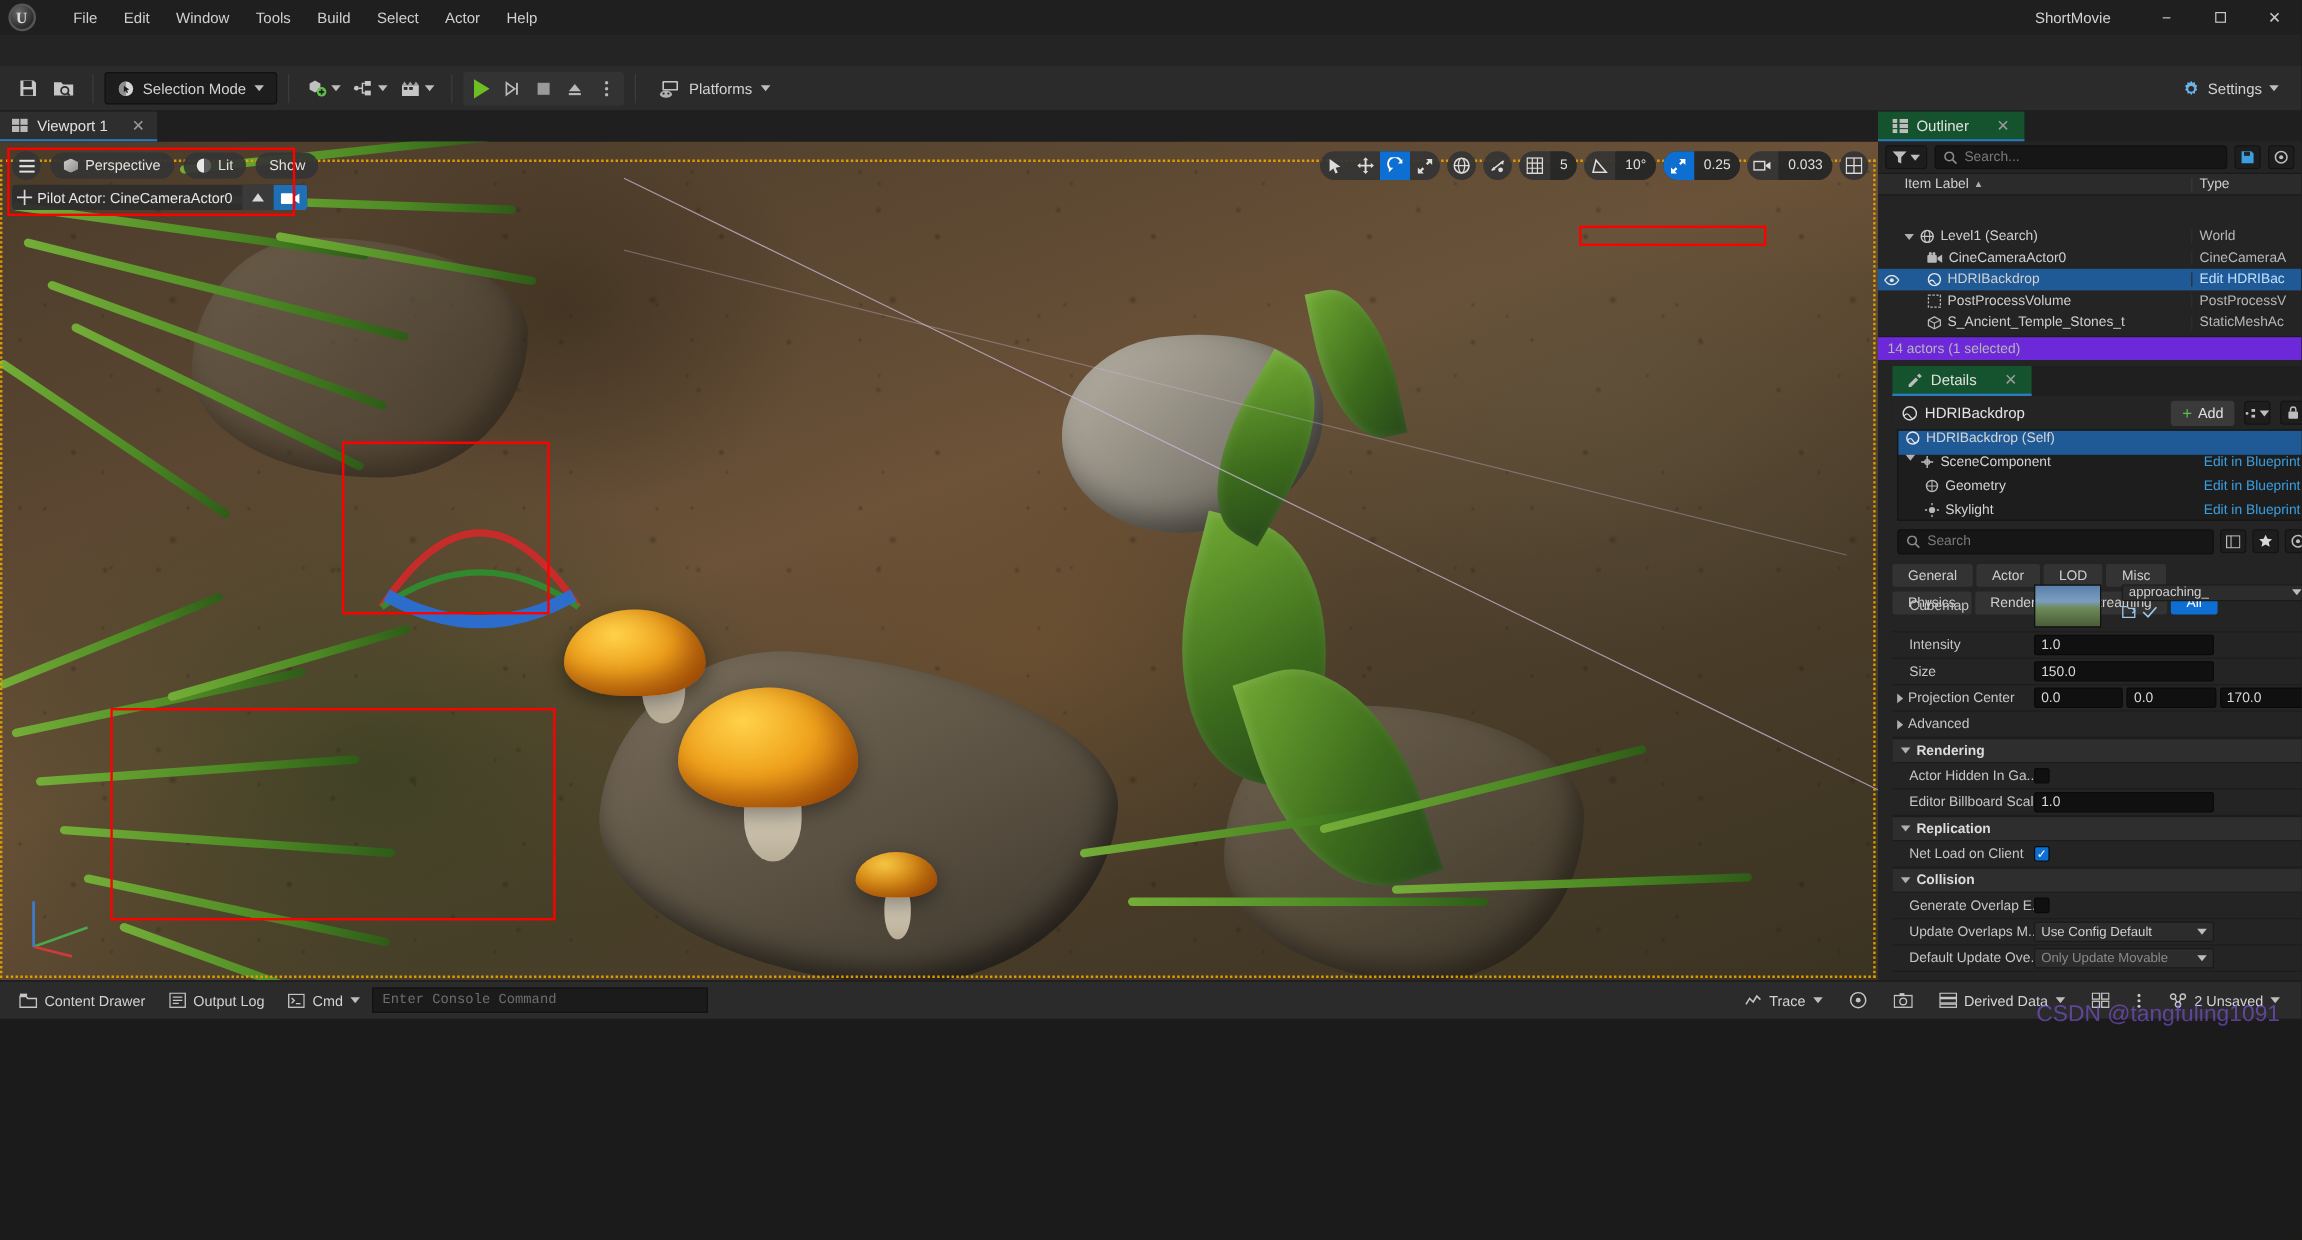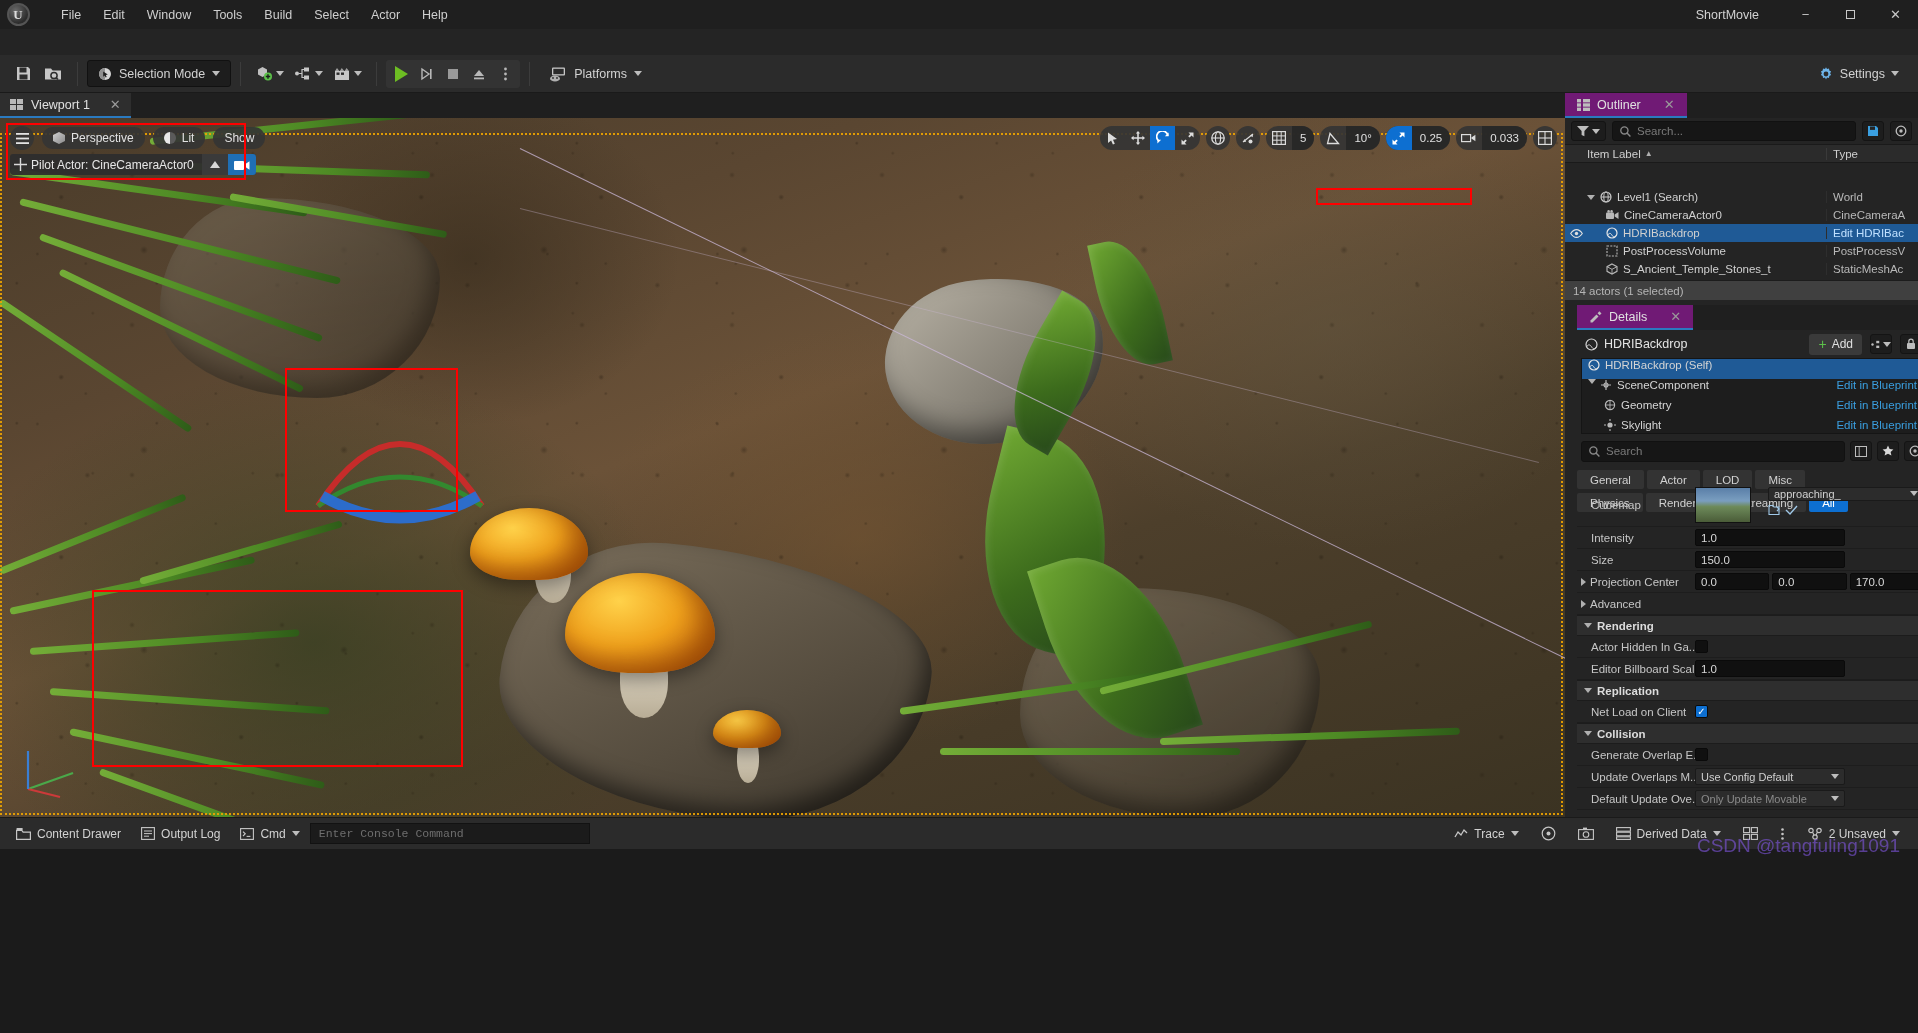--- a/index.html
+++ b/index.html
@@ -205,21 +205,21 @@
   
   .gizmo { position:absolute; pointer-events:none; }
   .axis-ind { position:absolute; left:18px; bottom:18px; width:70px; height:60px; }
 
   
   .rpanel { position:absolute; left:1565px; top:93px; width:353px; height:724px; background:#242424; }
 
   .panel-tabbar { height:25px; background:#1f1f1f; display:flex; align-items:flex-end; }
   .panel-tab {
     height:25px; display:flex; align-items:center; gap:7px; padding:0 12px;
-    background:#701a75; font-size:12.5px; color:#e0e0e0; border-bottom:2px solid #2a7ac0;
+    background:#14532d; font-size:12.5px; color:#e0e0e0; border-bottom:2px solid #2a7ac0;
   }
   .panel-tab .xclose{font-size:13px;color:#9a9a9a;margin-left:16px;}
 
   .outliner { position:absolute; left:0; top:25px; width:353px; height:187px; background:#242424; }
   .ol-search {
     height:26px; display:flex; align-items:center; gap:6px; padding:0 6px; background:#242424;
   }
   .filter-btn { display:flex;align-items:center;gap:3px; height:20px;padding:0 5px;background:#1d1d1d;border:1px solid #141414;border-radius:3px;}
   .searchbox {
     flex:1; height:20px; background:#161616; border:1px solid #111; border-radius:3px;
@@ -239,21 +239,21 @@
   .ol-row.sel { background:#1f5a96; }
   .ol-eye { width:22px; display:flex; align-items:center; justify-content:center; color:#cfcfcf; font-size:10px;}
   .ol-name { flex:1; display:flex; align-items:center; gap:5px; overflow:hidden; white-space:nowrap; }
   .ol-type { width:92px; padding-left:6px; color:#b8b8b8; overflow:hidden; white-space:nowrap; border-left:1px solid #2e2e2e; }
   .tw { width:0;height:0;border-top:4px solid transparent;border-bottom:4px solid transparent;border-left:5px solid #b0b0b0;}
   .tw.open { border-left:4px solid transparent;border-right:4px solid transparent;border-top:5px solid #b0b0b0; border-bottom:none;}
 
   .ol-status {
     position:absolute; left:0; top:162px; width:353px; height:20px;
     display:flex; align-items:center; padding-left:8px; font-size:11.5px; color:#b5b5b5;
-    background:#404040; border-top:1px solid #1c1c1c;
+    background:#6d28d9; border-top:1px solid #1c1c1c;
   }
 
   .details { position:absolute; left:12px; top:212px; width:353px; height:512px; background:#242424; }
   .det-tabbar { height:25px; background:#1f1f1f; display:flex; align-items:flex-end; }
   .det-head {
     height:28px; display:flex; align-items:center; gap:8px; padding:0 8px; background:#242424;
   }
   .det-title { font-size:12.5px; color:#e4e4e4; flex:1; display:flex; align-items:center; gap:6px;}
   .add-btn {
     display:flex;align-items:center;gap:5px;height:21px;padding:0 9px;background:#3a3a3a;

